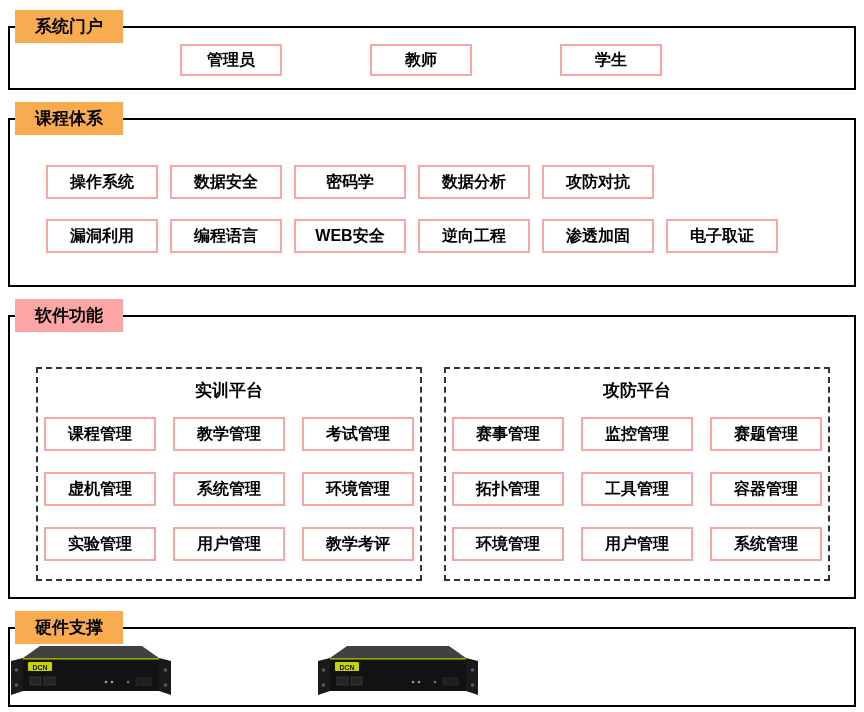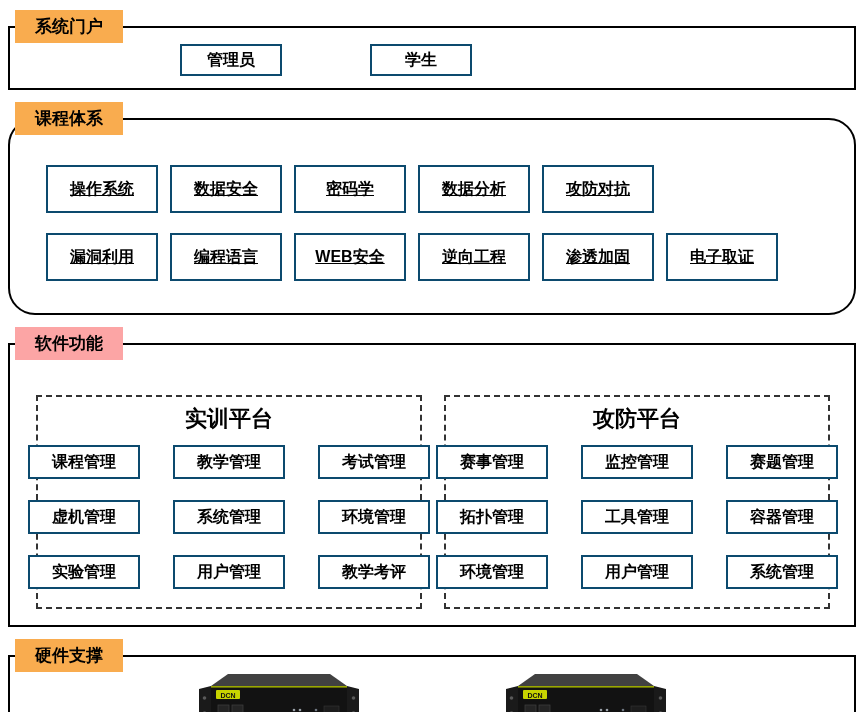--- a/index.html
+++ b/index.html
@@ -27,85 +27,85 @@
     height: 33px;
     line-height: 33px;
     padding: 0 20px;
     background: #F9AC4F;
     font-size: 17px;
     font-weight: bold;
     white-space: nowrap;
   }
 
   .box {
-    border: 2px solid #0c4a6e;
+    border: 2px solid #fca5a5;
     background: #fff;
     font-size: 16px;
     font-weight: bold;
     display: flex;
     align-items: center;
     justify-content: center;
     white-space: nowrap;
   }
 
   
   .panel-portal { height: 64px; }
   .portal-row { display: flex; gap: 88px; padding: 16px 0 0 170px; }
   .portal-box { min-width: 102px; height: 32px; padding: 0 18px; }
 
   
-  .panel-courses { padding: 45px 0 32px 36px; border-radius: 27px; }
+  .panel-courses { padding: 45px 0 32px 36px; }
   .course-row { display: flex; gap: 12px; }
   .course-row + .course-row { margin-top: 20px; }
-  .course-box { width: 112px; height: 48px; text-decoration: underline; }
+  .course-box { width: 112px; height: 34px; }
 
   
   .panel-software { padding: 50px 0 16px 26px; }
   .platforms { display: flex; gap: 22px; }
   .platform {
     border: 2px dashed #333;
     width: 386px;
     padding: 12px 0 18px 0;
     background: #fff;
   }
   .platform-title {
     text-align: center;
-    font-size: 22px;
+    font-size: 17px;
     font-weight: bold;
     line-height: 20px;
     margin-bottom: 16px;
   }
   .platform-grid {
     display: grid;
     grid-template-columns: repeat(3, 112px);
-    gap: 21px 33px;
+    gap: 21px 17px;
     justify-content: center;
   }
   .soft-box { width: 112px; height: 34px; }
 
   
   .panel-hardware {
     height: 80px;
     display: flex;
     align-items: center;
-    justify-content: center;
     gap: 145px;
     margin-bottom: 0;
   }
   .server { width: 162px; height: 56px; }
 </style>
 </head>
 <body>
 
 <div class="page">
 
   <section class="panel panel-portal">
     <div class="panel-label" style="background: rgb(249, 172, 79);">系统门户</div>
     <div class="portal-row">
       <div class="box portal-box">管理员</div>
+      <div class="box portal-box">教师</div>
       <div class="box portal-box">学生</div>
     </div>
   </section>
 
   <section class="panel panel-courses">
     <div class="panel-label" style="background: rgb(249, 172, 79);">课程体系</div>
     <div class="course-row">
       <div class="box course-box">操作系统</div>
       <div class="box course-box">数据安全</div>
       <div class="box course-box">密码学</div>

